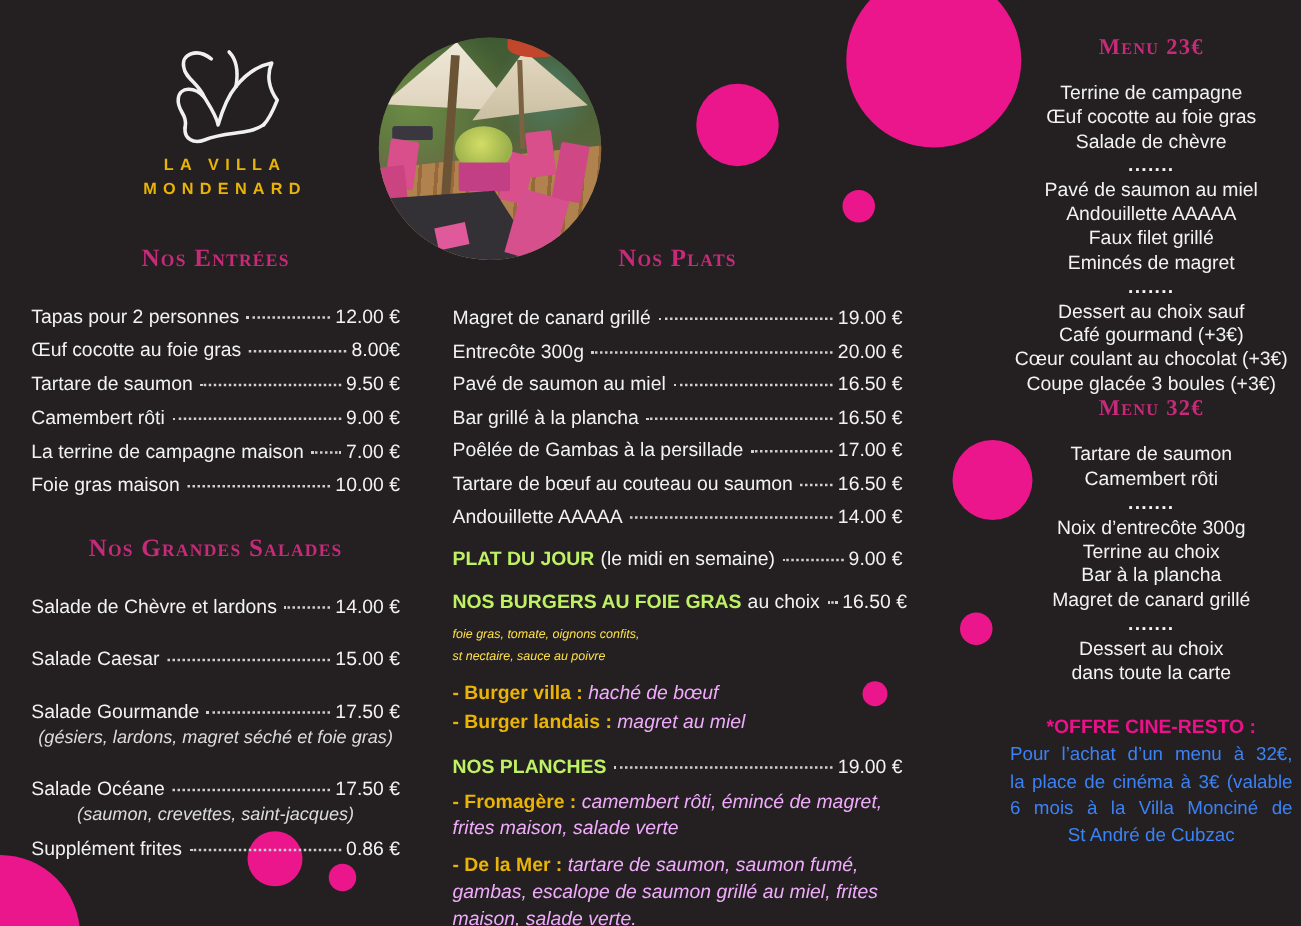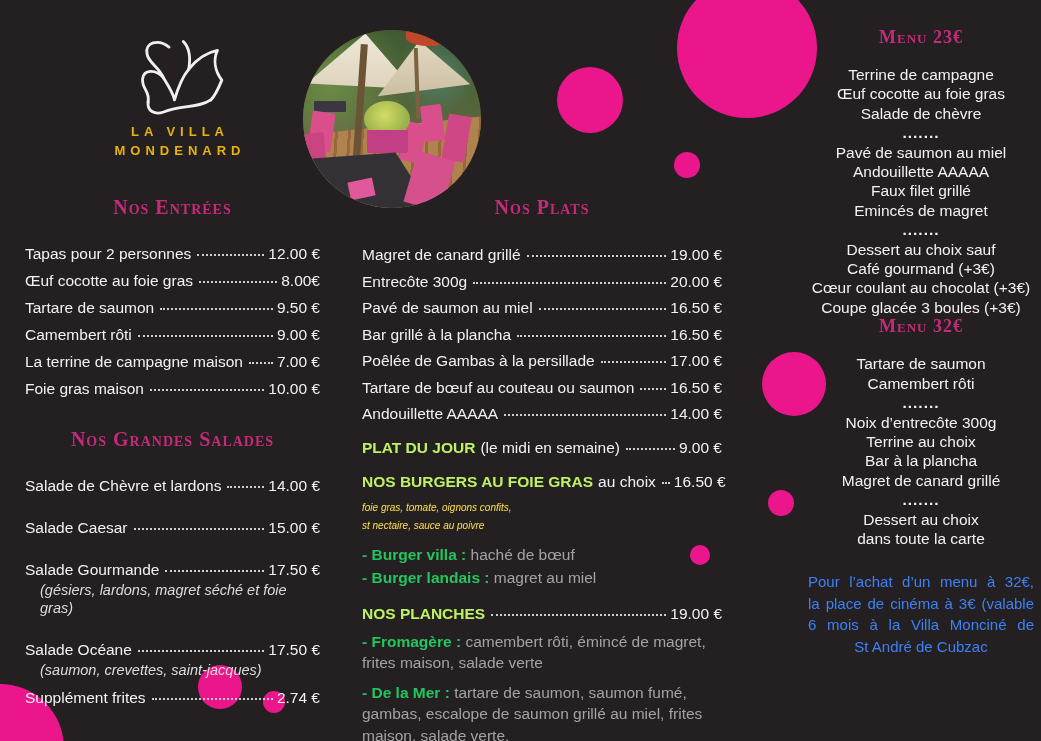--- a/index.html
+++ b/index.html
@@ -63,29 +63,29 @@
   h2.section{font-family:"Liberation Serif",serif;font-variant:small-caps;
     color:#c52b78;font-weight:bold;font-size:20px;letter-spacing:1px;
     margin:0;text-align:center;line-height:1;}
   .row{display:flex;align-items:baseline;font-size:15.5px;line-height:19px;}
   .nm{white-space:nowrap;}
   .dots{flex:1 1 auto;min-width:8px;border-bottom:2px dotted #cfcfcf;
     margin:0 4px 0 6px;transform:translateY(-3px);}
   .pr{white-space:nowrap;}
   .note{font-style:italic;font-size:14.5px;color:#dcdcdc;line-height:18px;}
   .lbl-bright{color:#bef264;font-weight:bold;white-space:nowrap;}
-  .lbl-dark{color:#22c55e;font-weight:bold;}
+  .lbl-dark{color:#eab308;font-weight:bold;}
   .sfx{margin-left:5px;white-space:nowrap;text-align:right;}
-  .it{color:#a3a3a3;margin-top:48px;}
+  .it{font-style:italic;color:#f0abfc;margin-top:48px;}
   
   .col-left{position:absolute;left:25px;top:197px;width:295px;}
   .col-left h2{margin-bottom:27px;}
   .col-left .row{margin-bottom:8px;}
   .col-left .row.tight{margin-bottom:2px;margin-top:23px;}
-  .col-left .note{margin:0 15px 9px;}
+  .col-left .note{margin:0 0 9px;text-align:center;}
   .salades-title{margin-top:31px !important;}
   .col-mid{position:absolute;left:362px;top:197px;width:360px;}
   .col-mid h2{margin-bottom:28px;}
   .col-mid .row{margin-bottom:7.5px;}
   .row.special{margin-top:15px;}
   .desc-line{font-style:italic;font-size:10px;line-height:18.5px;color:#fde047;}
   .opt-line{font-size:15.5px;line-height:23px;}
   .opts{margin-top:7px;}
   .opt-par{margin:8px 0 0;font-size:15.5px;line-height:21.5px;}
   
@@ -205,21 +205,21 @@
     <div class="note">(gésiers, lardons, magret séché et foie gras)</div>
     <div class="row tight">
       <span class="nm">Salade Océane</span>
         <span class="dots"></span>
         <span class="pr">17.50 €</span>
     </div>
     <div class="note">(saumon, crevettes, saint-jacques)</div>
     <div class="row">
       <span class="nm">Supplément frites</span>
         <span class="dots"></span>
-        <span class="pr">2.74 €</span>
+        <span class="pr">0.86 €</span>
     </div>
   </section>
 
   <section class="col-mid">
     <h2 class="section">Nos Plats</h2>
 
     <div class="row">
       <span class="nm">Magret de canard grillé</span>
         <span class="dots"></span>
         <span class="pr">19.00 €</span>
@@ -318,20 +318,21 @@
       <div class="menu-line">Noix d’entrecôte 300g</div>
       <div class="menu-line">Terrine au choix</div>
       <div class="menu-line">Bar à la plancha</div>
       <div class="menu-line">Magret de canard grillé</div>
       <div class="menu-line sep">.......</div>
       <div class="menu-line">Dessert au choix</div>
       <div class="menu-line">dans toute la carte</div>
     </div>
 
     <div class="offer">
+      <div class="offer-title">*OFFRE CINE-RESTO :</div>
       <div class="offer-line">Pour l’achat d’un menu à 32€,</div>
       <div class="offer-line">la place de cinéma à 3€ (valable</div>
       <div class="offer-line">6 mois à la Villa Monciné de</div>
       <div class="offer-line last">St André de Cubzac</div>
     </div>
   </section>
 
 </div>
 
 </body></html>

